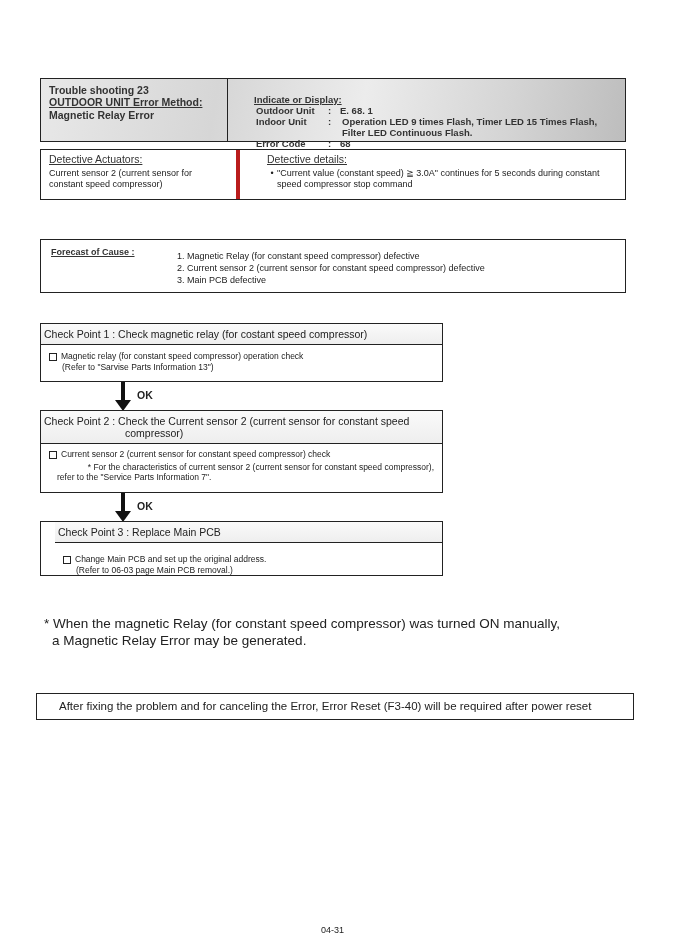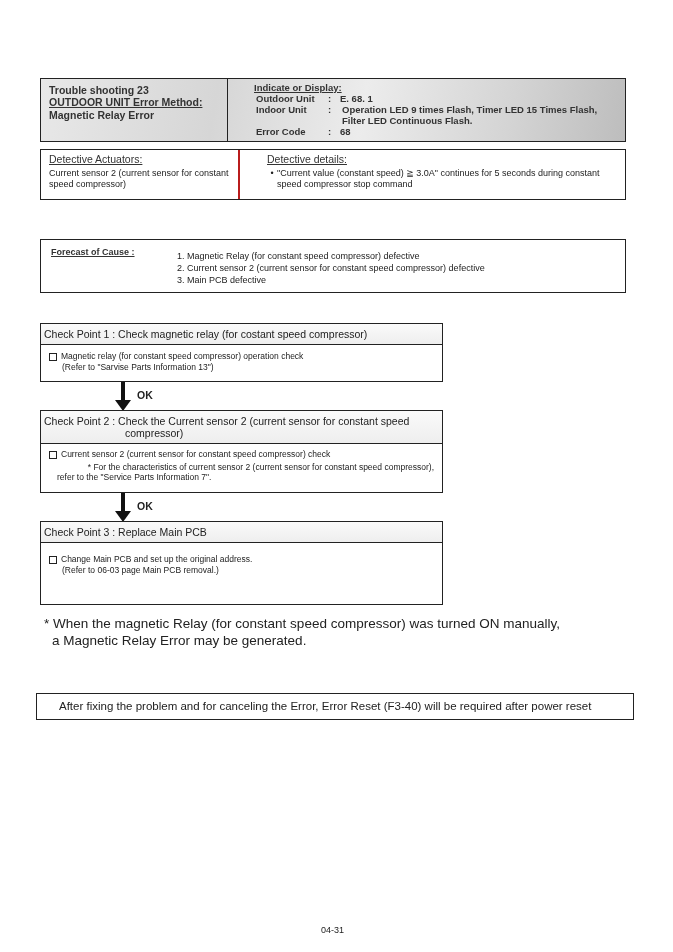--- a/index.html
+++ b/index.html
@@ -5,29 +5,29 @@
   html, body { margin: 0; padding: 0; background: #ffffff; }
   body { width: 673px; height: 952px; position: relative; overflow: hidden;
          font-family: "Liberation Sans", sans-serif; color: #222; }
   .abs { position: absolute; box-sizing: border-box; }
   .box { border: 1px solid #222; background: #fff; gap: 19px; }
 
   
   #hdr { left: 40px; top: 78px; width: 586px; height: 64px; display: flex;
          background: linear-gradient(100deg, #e8e8e8 0%, #d6d6d6 30%, #ececec 55%, #d4d4d4 80%, #bdbdbd 100%); }
   #hdr .l { width: 212px; border-right: 1px solid #222; padding: 4px 8px; font-weight: bold; font-size: 10.5px; color:#333; }
-  #hdr .r { flex: 1; padding: 3px 7px; font-weight: bold; font-size: 9.5px; color:#333; line-height: 11px; }
+  #hdr .r { flex: 1; padding: 15px 7px; font-weight: bold; font-size: 9.5px; color:#333; line-height: 11px; }
   .ul { text-decoration: underline; }
   .kv { display: flex; }
   .kv .k { width: 72px; flex: none; padding-left: 2px; }
   .kv .sep { width: 12px; flex: none; }
 
   
   #det { left: 40px; top: 149px; width: 586px; height: 51px; display: flex; }
-  #det .l { width: 212px; border-right: 2px solid #b91c1c; padding: 3px 8px; font-size: 9px; }
+  #det .l { width: 212px; border-right: 4px solid #b91c1c; padding: 3px 8px; font-size: 9px; }
   #det .r { flex: 1; padding: 3px 8px; font-size: 9px; }
   .sechd { font-size: 10.5px; text-decoration: underline; margin-bottom: 3px; color:#333; }
   .bul { display: flex; }
   .bul .b { width: 10px; flex: none; text-align: center; }
 
   
   #fc { left: 40px; top: 239px; width: 586px; height: 54px; padding: 7px 10px; font-size: 9px; display: flex; }
   #fc .lbl { font-weight: bold; text-decoration: underline; width: 107px; flex: none; color:#333; }
   #fc .items div { line-height: 12px; }
 
@@ -124,21 +124,21 @@
     <div style="padding-left:8px;">refer to the "Service Parts Information 7".</div>
   </div>
 </div>
 
 <div class="abs arrow" style="top:493px;height:29px;">
   <div class="shaft" style="height:18px;"></div>
     <div class="head" style="top:18px;"></div>
 </div>
 <div class="abs ok" style="top:500px;">OK</div>
 
-<div class="abs box cp" style="top:521px;height:84px;">
+<div class="abs box cp" style="top:521px;height:55px;padding-left:14px;">
   <div class="t">Check Point 3 : Replace Main PCB</div>
   <div class="c" style="padding-top:11px;">
     <div><span class="chk"></span><span>Change Main PCB and set up the original address.</span></div>
     <div class="indent">(Refer to 06-03 page Main PCB removal.)</div>
   </div>
 </div>
 
 <div id="note" class="abs">
   <div>* When the magnetic Relay (for constant speed compressor) was turned ON manually,</div>
   <div style="padding-left:8px;">a Magnetic Relay Error may be generated.</div>

